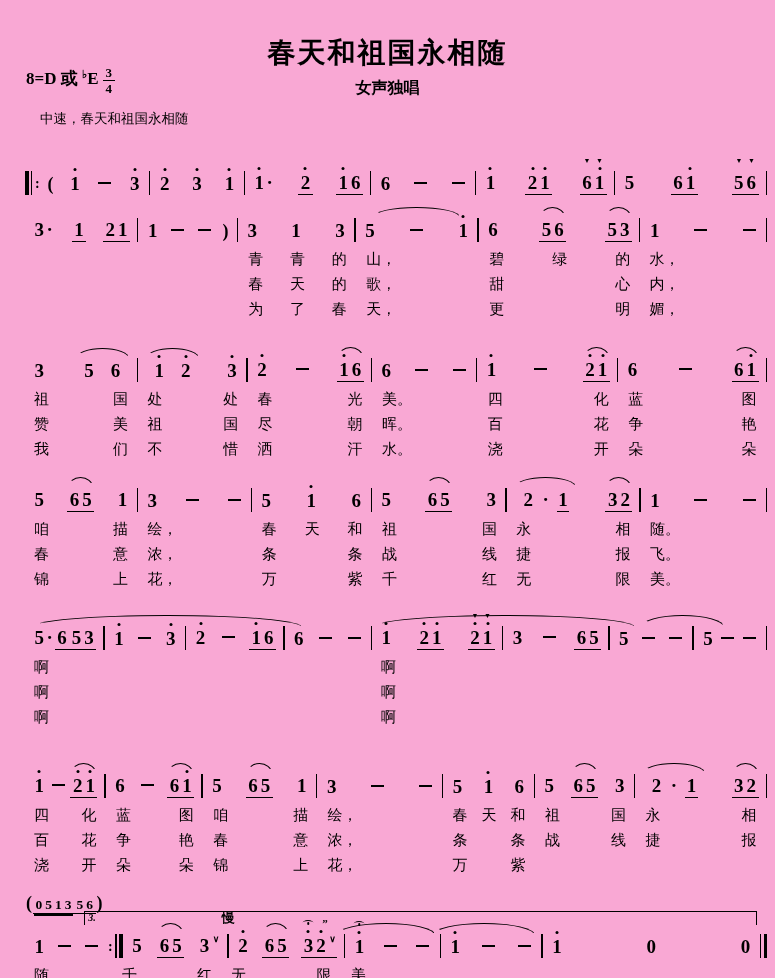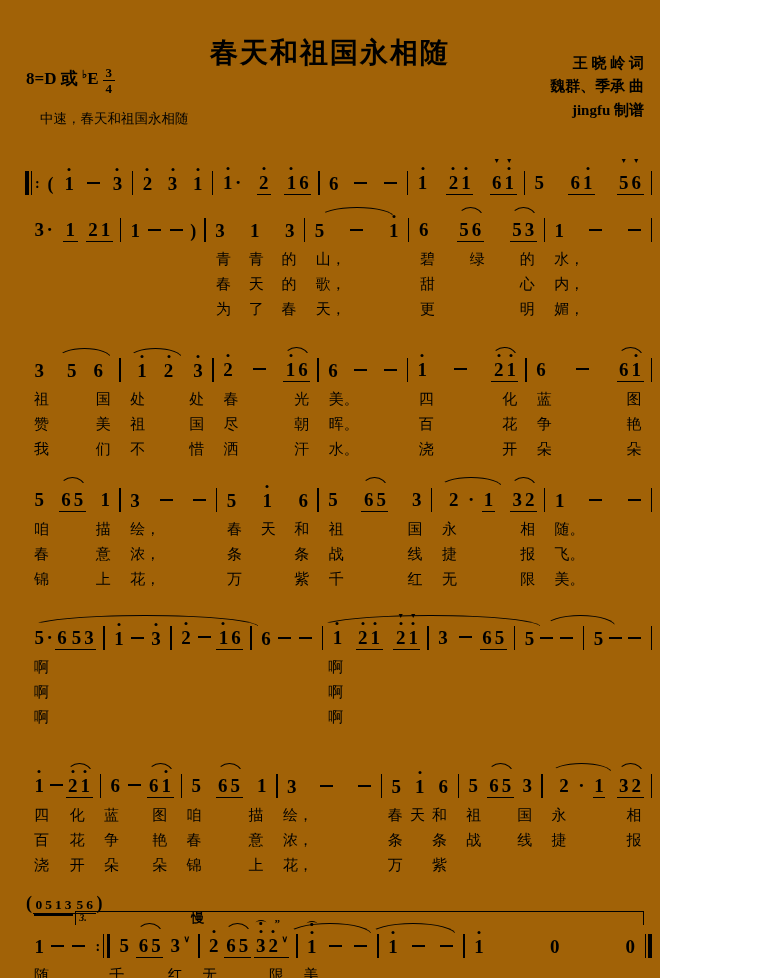--- a/index.html
+++ b/index.html
@@ -1,16 +1,16 @@
 <!DOCTYPE html>
 <html><head>
 <meta charset="utf-8">
 <style>
   html,body{margin:0;padding:0;background:#fff;color:#000;}
-  .page{width:660px;height:978px;overflow:hidden;background:#a16207;position:relative;
+  .page{width:775px;height:978px;overflow:hidden;background:#f9a8d4;position:relative;
         font-family:"Liberation Serif",serif;}
   
   .header{position:relative;height:140px;}
   .title{position:absolute;top:34px;left:0;right:0;text-align:center;
          font-family:"Liberation Sans",sans-serif;font-weight:bold;font-size:28px;letter-spacing:2px;}
   .subtitle{position:absolute;top:78px;left:0;right:0;text-align:center;
             font-weight:bold;font-size:16px;}
   .keysig{position:absolute;top:66px;left:26px;font-size:17px;font-weight:bold;}
   .flat{vertical-align:super;font-size:11px;}
   .frac{display:inline-block;vertical-align:middle;text-align:center;font-size:13px;line-height:1;margin-left:4px;}
@@ -70,27 +70,23 @@
   .lyr-ms{display:flex;justify-content:space-between;padding:0 9px;flex-basis:0;}
   .syl{font-size:15px;white-space:nowrap;font-family:"Liberation Sans",sans-serif;}
   .blghost{width:1.4px;}
 </style>
 </head>
 <body>
 
 <div class="page">
   <div class="header">
     <div class="title">春天和祖国永相随</div>
+    <div class="subtitle">女声独唱</div>
     <div class="keysig"><span>8=D 或</span> <span class="flat">♭</span><span>E</span><span class="frac"><span class="num">3</span><span class="den">4</span></span></div>
     <div class="tempo">中速，春天和祖国永相随</div>
-    <div class="credits">
-      <div>王 晓 岭 词</div>
-      <div>魏群、季承 曲</div>
-      <div>jingfu 制谱</div>
-    </div>
   </div>
   <div id="score">
       <div class="system" style="margin-top: 14px;">
         <div class="staff-row">
           <span class="bl">
             <span class="b-thick"></span>
             <span class="b-thin"></span>
             <span class="b-dots">:</span>
           </span>
           <div class="ms" style="flex-grow: 112;">

